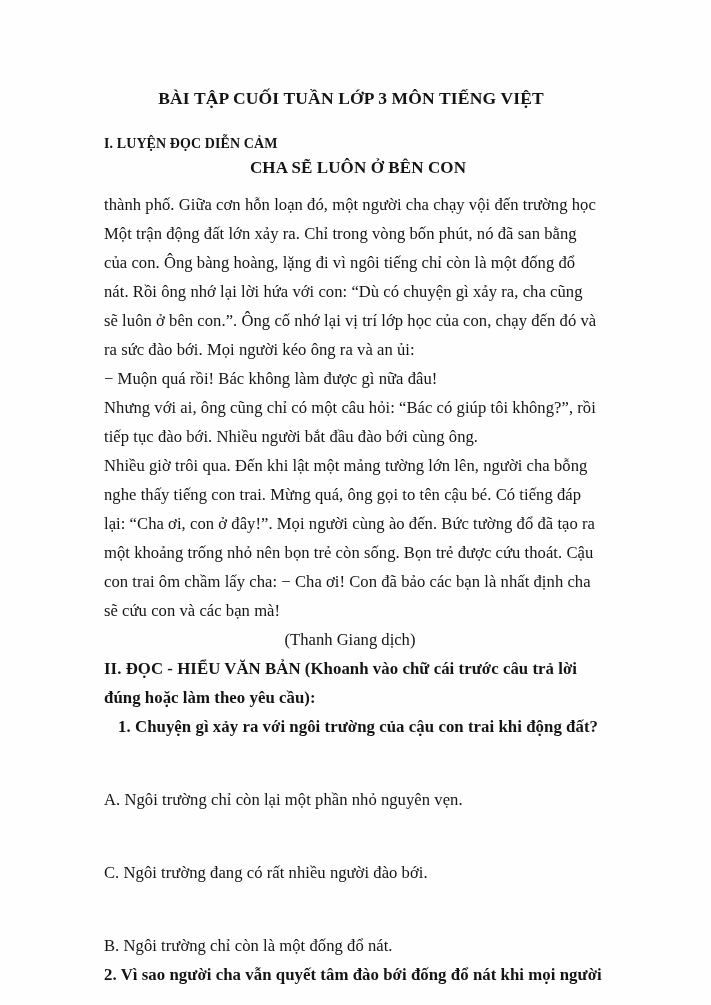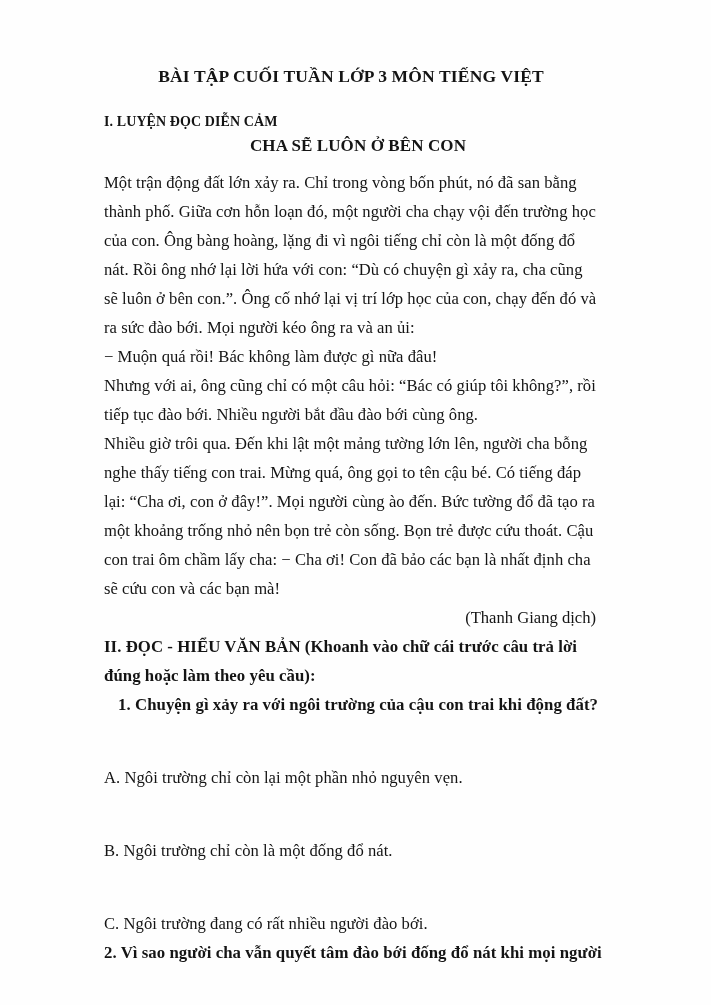--- a/index.html
+++ b/index.html
@@ -20,21 +20,21 @@
 
   .page {
     position: absolute;
     inset: 0;
     background: #fefefe;
   }
 
   .content {
     position: absolute;
     left: 104px;
-    top: 66px;
+    top: 88px;
     width: 494px;
   }
 
   .doc-title {
     font-size: 17.5px;
     font-weight: bold;
     text-align: center;
     letter-spacing: 0.15px;
     line-height: 1.0;
     margin: 0 0 0 0;
@@ -76,21 +76,21 @@
   .body-line {
     font-size: 16.6px;
     line-height: 29px;
     white-space: pre;
     letter-spacing: 0.05px;
   }
 
   .attribution {
     font-size: 16.6px;
     line-height: 29px;
-    text-align: right;
+    text-align: center;
     padding-right: 2px;
   }
 
   .block-heading {
     font-size: 16.8px;
     font-weight: bold;
     line-height: 29px;
     white-space: pre;
     letter-spacing: 0.05px;
   }
@@ -119,22 +119,22 @@
   <div class="content">
 
     <div class="doc-title">BÀI TẬP CUỐI TUẦN LỚP 3 MÔN TIẾNG VIỆT</div>
 
 
     <div class="section-heading">I. LUYỆN ĐỌC DIỄN CẢM</div>
 
     <div class="story-title">CHA SẼ LUÔN Ở BÊN CON</div>
 
     <div class="body-block">
+      <div class="body-line">thành phố. Giữa cơn hỗn loạn đó, một người cha chạy vội đến trường học</div>
       <div class="body-line">Một trận động đất lớn xảy ra. Chỉ trong vòng bốn phút, nó đã san bằng</div>
-      <div class="body-line">thành phố. Giữa cơn hỗn loạn đó, một người cha chạy vội đến trường học</div>
       <div class="body-line">của con. Ông bàng hoàng, lặng đi vì ngôi tiếng chỉ còn là một đống đổ</div>
       <div class="body-line">nát. Rồi ông nhớ lại lời hứa với con: “Dù có chuyện gì xảy ra, cha cũng</div>
       <div class="body-line">sẽ luôn ở bên con.”. Ông cố nhớ lại vị trí lớp học của con, chạy đến đó và</div>
       <div class="body-line">ra sức đào bới. Mọi người kéo ông ra và an ủi:</div>
       <div class="body-line">− Muộn quá rồi! Bác không làm được gì nữa đâu!</div>
       <div class="body-line">Nhưng với ai, ông cũng chỉ có một câu hỏi: “Bác có giúp tôi không?”, rồi</div>
       <div class="body-line">tiếp tục đào bới. Nhiều người bắt đầu đào bới cùng ông.</div>
       <div class="body-line">Nhiều giờ trôi qua. Đến khi lật một mảng tường lớn lên, người cha bỗng</div>
       <div class="body-line">nghe thấy tiếng con trai. Mừng quá, ông gọi to tên cậu bé. Có tiếng đáp</div>
       <div class="body-line">lại: “Cha ơi, con ở đây!”. Mọi người cùng ào đến. Bức tường đổ đã tạo ra</div>
@@ -146,22 +146,22 @@
     <div class="attribution">(Thanh Giang dịch)</div>
 
     <div>
       <div class="block-heading">II. ĐỌC - HIỂU VĂN BẢN (Khoanh vào chữ cái trước câu trả lời</div>
       <div class="block-heading">đúng hoặc làm theo yêu cầu):</div>
     </div>
 
     <div>
       <div class="question">1. Chuyện gì xảy ra với ngôi trường của cậu con trai khi động đất?</div>
       <div class="option">A. Ngôi trường chỉ còn lại một phần nhỏ nguyên vẹn.</div>
+      <div class="option">C. Ngôi trường đang có rất nhiều người đào bới.</div>
       <div class="option">B. Ngôi trường chỉ còn là một đống đổ nát.</div>
-      <div class="option">C. Ngôi trường đang có rất nhiều người đào bới.</div>
     </div>
 
     <div>
       <div class="question">2. Vì sao người cha vẫn quyết tâm đào bới đống đổ nát khi mọi người</div>
     </div>
 
   </div>
 </div>
 
 </body></html>

